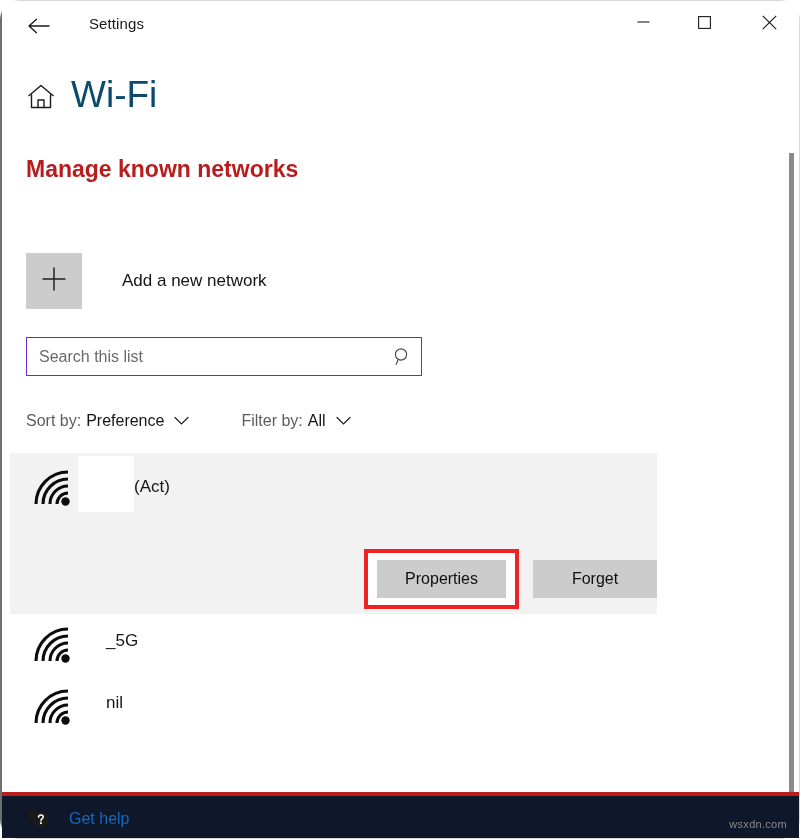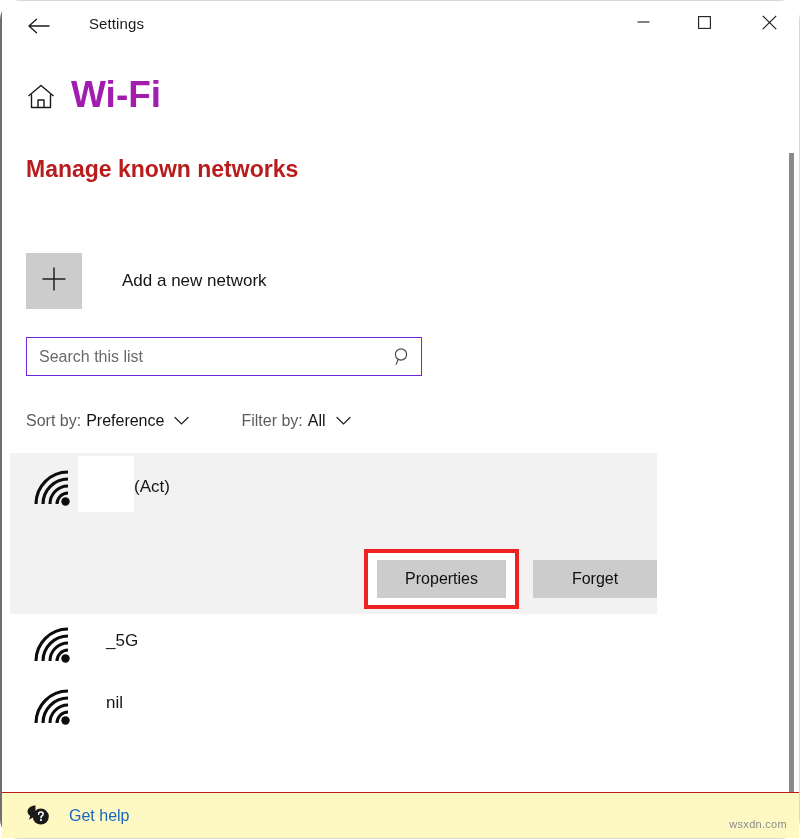--- a/index.html
+++ b/index.html
@@ -74,22 +74,22 @@
     left: 24px; top: 14px;
     width: 30px; height: 30px;
     color: #1a1a1a;
   }
   .home-icon svg { display: block; }
 
   .page-title {
     position: absolute;
     left: 69px; top: -2px;
     font-size: 37px;
-    font-weight: 700;
-    color: #a21caf;
+    font-weight: 400;
+    color: #0c4a6e;
     letter-spacing: 0px;
     line-height: 56px;
   }
 
   
   .content {
     position: absolute;
     left: 0; top: 145px;
     width: 790px;
     height: 648px;
@@ -256,22 +256,22 @@
     padding: 0 28px;
   }
   .forget-wrap { margin-left: 14px; margin-right: 0px; }
 
   
   .footer {
     position: absolute;
     left: 0; bottom: 0;
     width: 797px;
     height: 46px;
-    background: #fef9c3;
-    border-top: 1px solid #b91c1c;
+    background: #0f172a;
+    border-top: 4px solid #b91c1c;
   }
   .help-link {
     position: absolute;
     left: 24px; top: 11px;
     display: flex;
     align-items: center;
     text-decoration: none;
   }
   .help-icon { color: #1a1a1a; display: flex; align-items: center; }
   .help-icon svg { display: block; }

